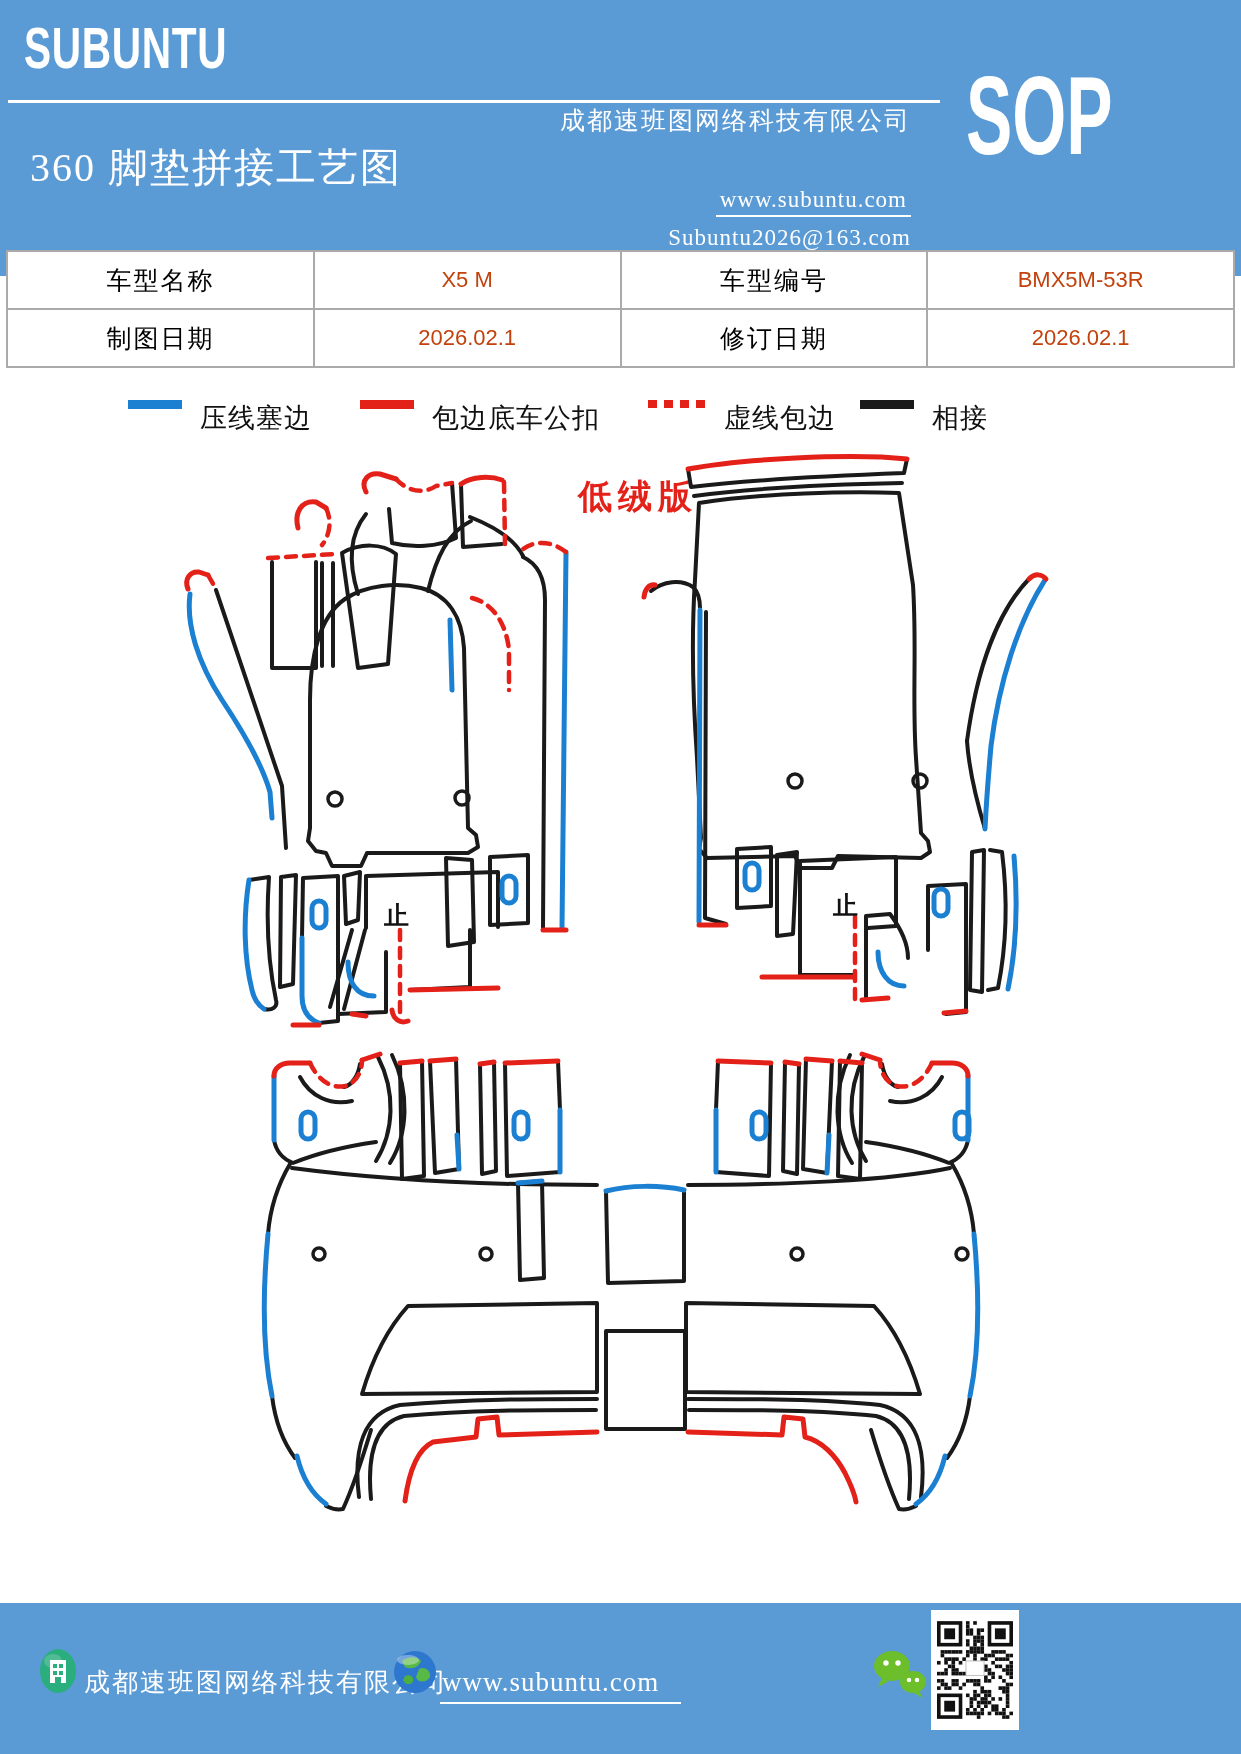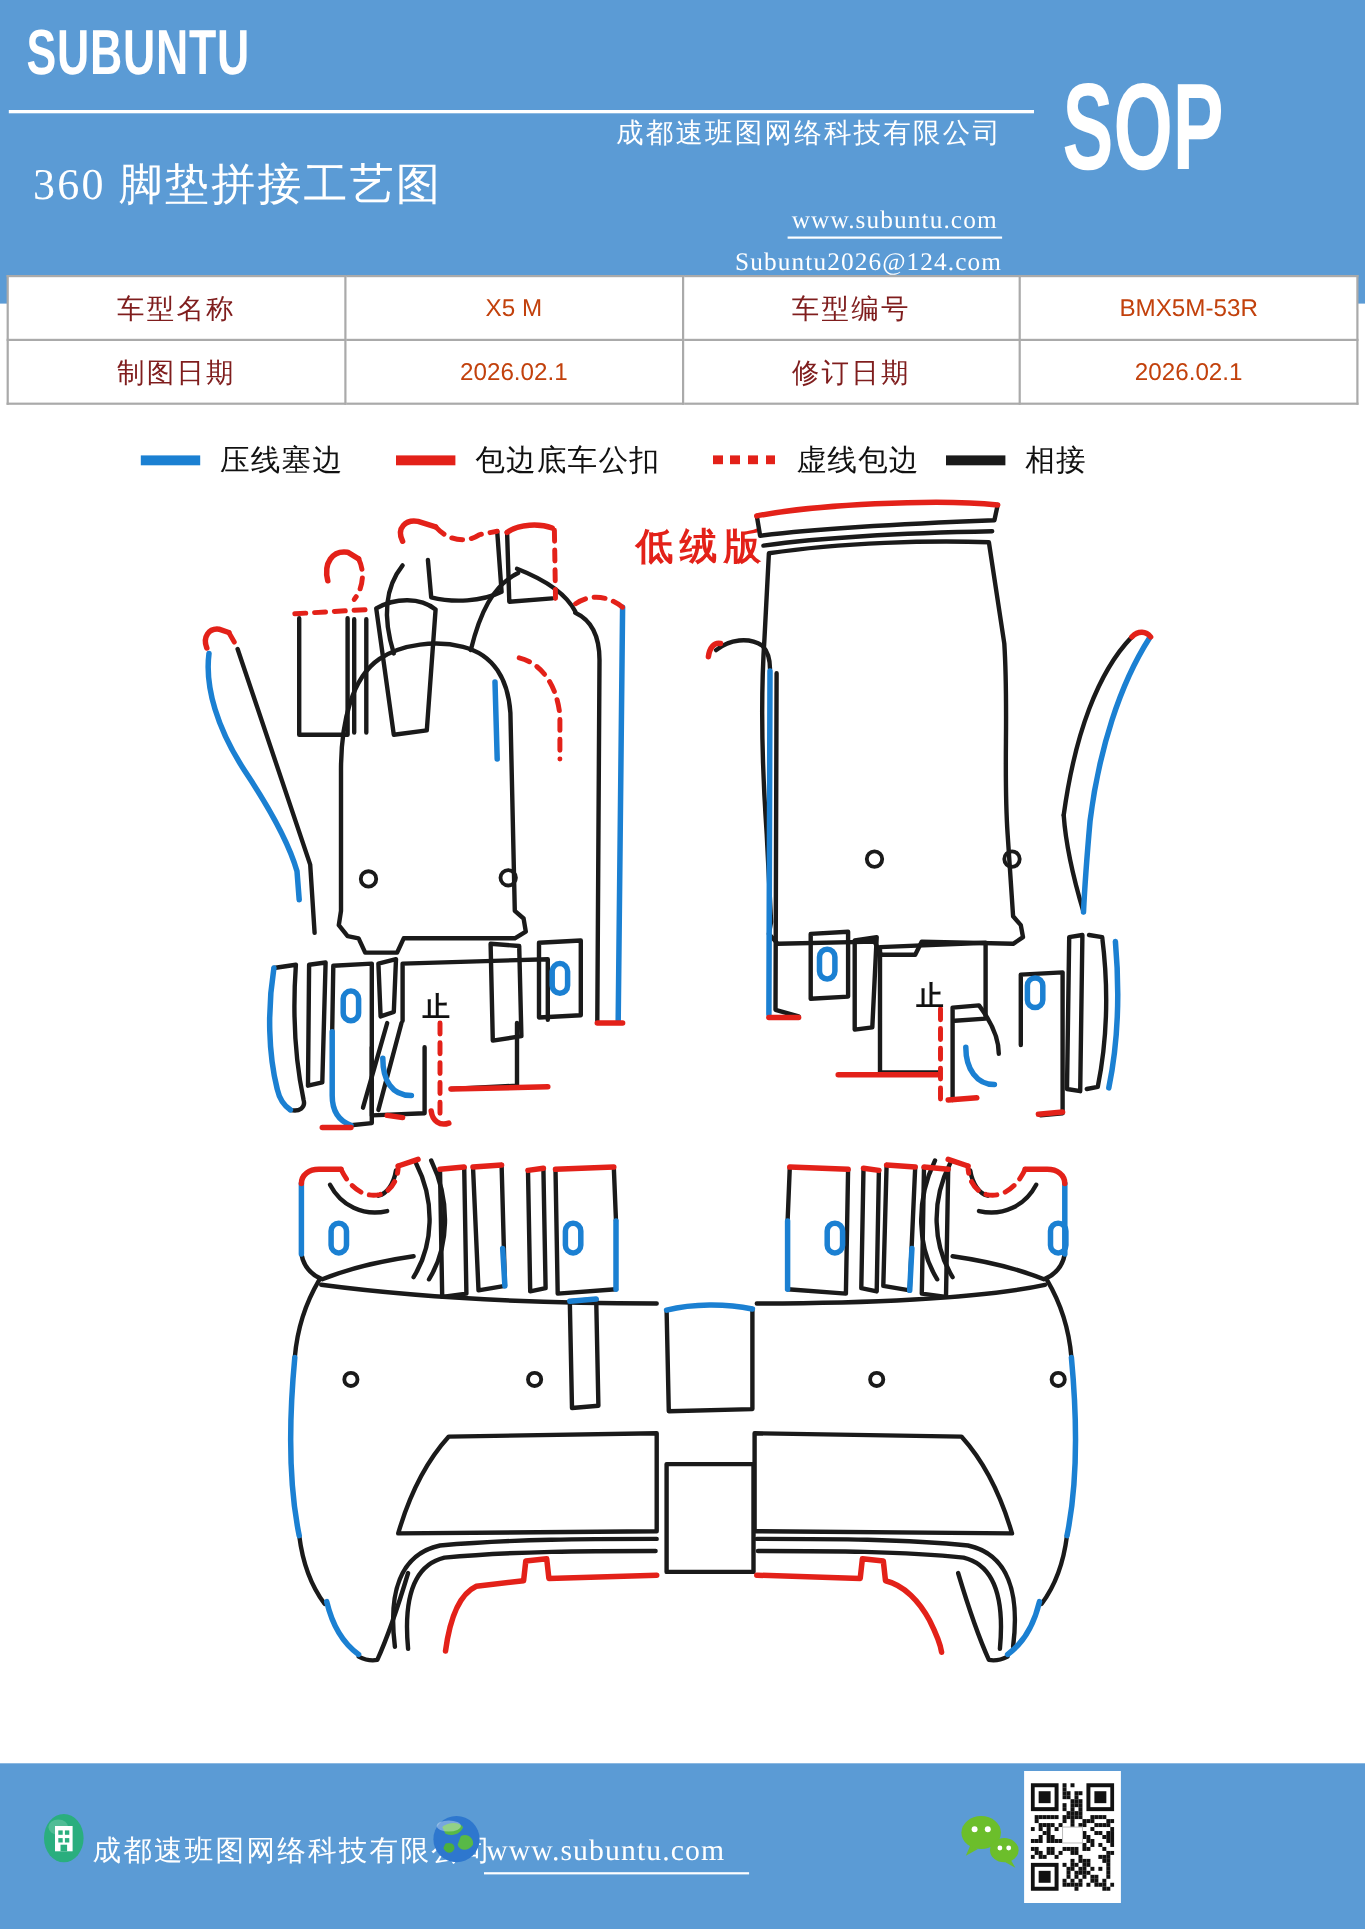--- a/index.html
+++ b/index.html
@@ -16,26 +16,26 @@
   .company-line { font-size:25px; letter-spacing:2px; }
   .website-line { display:inline-block; margin-top:32px; font-size:23px; letter-spacing:1px;
                   border-bottom:2px solid #fff; padding:0 4px 2px 4px; }
   .email-line { margin-top:8px; font-size:23px; letter-spacing:1px; }
   .sop { position:absolute; right:128px; top:60px; font-family:"Liberation Sans","DejaVu Sans",sans-serif;
          font-weight:700; font-size:112px; line-height:1; transform:scaleX(.62); transform-origin:100% 0; }
 
   
   .info { position:absolute; left:6px; top:250px; width:1229px; border-collapse:collapse; table-layout:fixed; }
   .info td { border:2px solid var(--table_border); height:58px; text-align:center; vertical-align:middle; background:#fff; }
-  .t-label { font-size:25px; color:#7f1d1d; letter-spacing:2px; }
+  .t-label { font-size:25px; color:#000000; letter-spacing:2px; }
   .t-value { font-family:"Liberation Sans","DejaVu Sans",sans-serif; font-size:22px; color:#c2410c; }
 
   
   .legend { position:absolute; left:128px; top:400px; display:flex; align-items:center; }
-  .legend-item { display:flex; align-items:center; margin-right:48px; }
+  .legend-item { display:flex; align-items:flex-start; margin-right:48px; }
   .legend-label { font-size:27px; color:#111; margin-left:18px; letter-spacing:1px; }
   .swatch { width:54px; height:9px; }
   .sw-blue  { background:var(--line_blue); }
   .sw-red   { background:var(--line_red); }
   .sw-dash  { height:8px; width:58px;
               background:repeating-linear-gradient(90deg, var(--line_red) 0 9px, transparent 9px 16px); }
   .sw-black { background:var(--line_black); }
 
   
   .draw-layer { position:absolute; left:0; top:0; width:1241px; height:1754px; pointer-events:none; }
@@ -61,21 +61,21 @@
 </head>
 <body>
 
 <header class="topbar">
   <div class="logo">SUBUNTU</div>
   <div class="rule"></div>
   <h1 class="title">360 脚垫拼接工艺图</h1>
   <div class="head-right">
     <div class="company-line">成都速班图网络科技有限公司</div><br>
     <a class="website-line">www.subuntu.com</a>
-    <div class="email-line">Subuntu2026@124.com</div>
+    <div class="email-line">Subuntu2026@163.com</div>
   </div>
   <div class="sop">SOP</div>
 </header>
 
 <table class="info">
   <colgroup>
       <col style="width:25%">
       <col style="width:25%">
       <col style="width:25%">
       <col style="width:25%">

